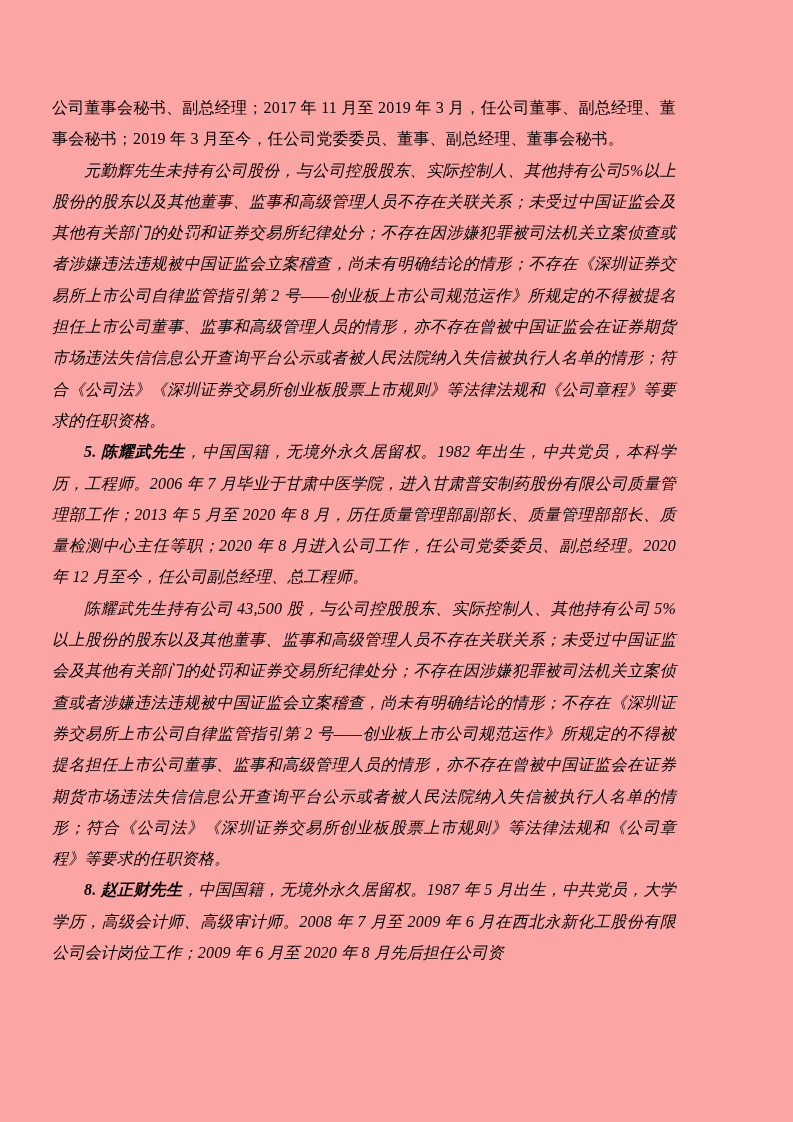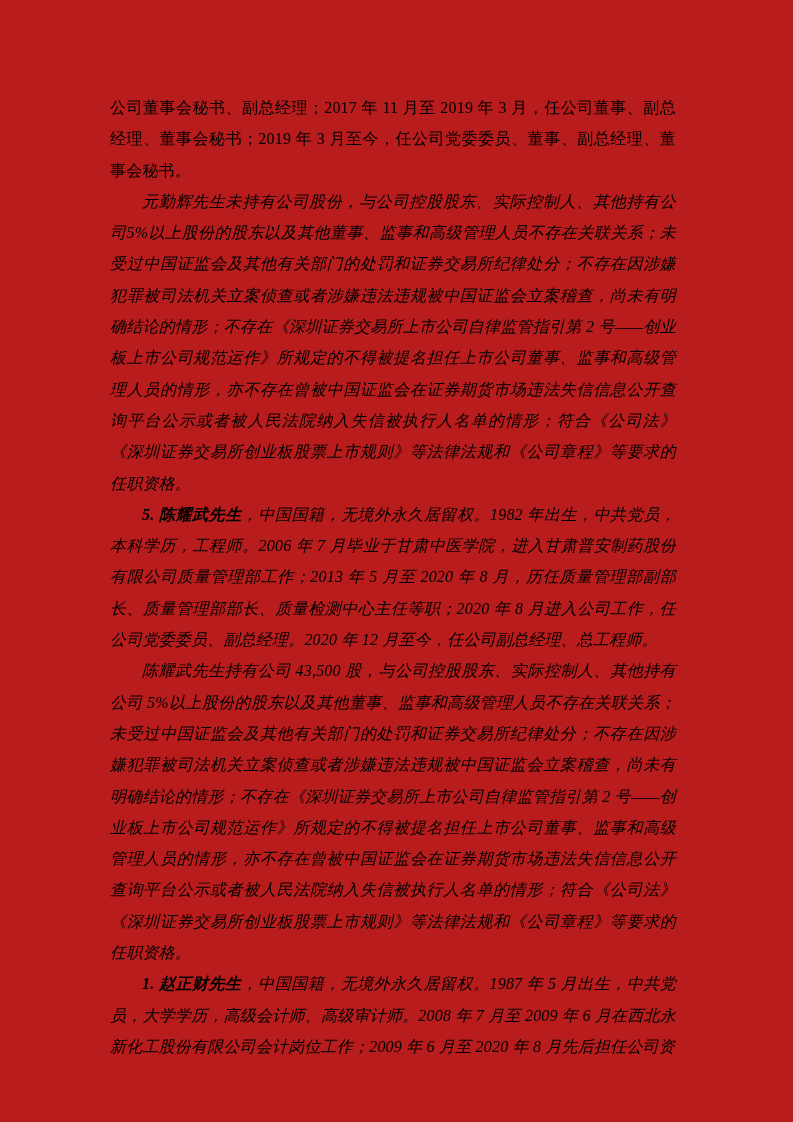--- a/index.html
+++ b/index.html
@@ -12,23 +12,23 @@
     height: 1122px;
     position: relative;
     overflow: hidden;
   }
   .page {
     position: absolute;
     top: 0;
     left: 0;
     width: 793px;
     height: 1122px;
-    background: #b91c1c;
+    background: #fca5a5;
     box-sizing: border-box;
-    padding: 92px 117px 0 110px;
+    padding: 92px 117px 0 52px;
   }
   .para {
     margin: 0;
     font-family: "Liberation Serif", "DejaVu Serif", serif;
     font-size: 16px;
     line-height: 31.3px;
     color: #000000;
     text-align: justify;
     text-justify: inter-ideograph;
     letter-spacing: 0.2px;
@@ -49,15 +49,15 @@
 <div class="page">
 
   <p class="para"><span>公司董事会秘书、副总经理；2017 年 11 月至 2019 年 3 月，任公司董事、副总经理、董事会秘书；2019 年 3 月至今，任公司党委委员、董事、副总经理、董事会秘书。</span></p>
 
   <p class="para indent"><span>元勤辉先生未持有公司股份，与公司控股股东、实际控制人、其他持有公司5%以上股份的股东以及其他董事、监事和高级管理人员不存在关联关系；未受过中国证监会及其他有关部门的处罚和证券交易所纪律处分；不存在因涉嫌犯罪被司法机关立案侦查或者涉嫌违法违规被中国证监会立案稽查，尚未有明确结论的情形；不存在《深圳证券交易所上市公司自律监管指引第 2 号——创业板上市公司规范运作》所规定的不得被提名担任上市公司董事、监事和高级管理人员的情形，亦不存在曾被中国证监会在证券期货市场违法失信信息公开查询平台公示或者被人民法院纳入失信被执行人名单的情形；符合《公司法》《深圳证券交易所创业板股票上市规则》等法律法规和《公司章程》等要求的任职资格。</span></p>
 
   <p class="para indent"><b>5. 陈耀武先生</b><span>，中国国籍，无境外永久居留权。1982 年出生，中共党员，本科学历，工程师。2006 年 7 月毕业于甘肃中医学院，进入甘肃普安制药股份有限公司质量管理部工作；2013 年 5 月至 2020 年 8 月，历任质量管理部副部长、质量管理部部长、质量检测中心主任等职；2020 年 8 月进入公司工作，任公司党委委员、副总经理。2020 年 12 月至今，任公司副总经理、总工程师。</span></p>
 
   <p class="para indent"><span>陈耀武先生持有公司 43,500 股，与公司控股股东、实际控制人、其他持有公司 5%以上股份的股东以及其他董事、监事和高级管理人员不存在关联关系；未受过中国证监会及其他有关部门的处罚和证券交易所纪律处分；不存在因涉嫌犯罪被司法机关立案侦查或者涉嫌违法违规被中国证监会立案稽查，尚未有明确结论的情形；不存在《深圳证券交易所上市公司自律监管指引第 2 号——创业板上市公司规范运作》所规定的不得被提名担任上市公司董事、监事和高级管理人员的情形，亦不存在曾被中国证监会在证券期货市场违法失信信息公开查询平台公示或者被人民法院纳入失信被执行人名单的情形；符合《公司法》《深圳证券交易所创业板股票上市规则》等法律法规和《公司章程》等要求的任职资格。</span></p>
 
-  <p class="para indent"><b>1. 赵正财先生</b><span>，中国国籍，无境外永久居留权。1987 年 5 月出生，中共党员，大学学历，高级会计师、高级审计师。2008 年 7 月至 2009 年 6 月在西北永新化工股份有限公司会计岗位工作；2009 年 6 月至 2020 年 8 月先后担任公司资</span></p>
+  <p class="para indent"><b>8. 赵正财先生</b><span>，中国国籍，无境外永久居留权。1987 年 5 月出生，中共党员，大学学历，高级会计师、高级审计师。2008 年 7 月至 2009 年 6 月在西北永新化工股份有限公司会计岗位工作；2009 年 6 月至 2020 年 8 月先后担任公司资</span></p>
 
 </div>
 
 </body></html>

